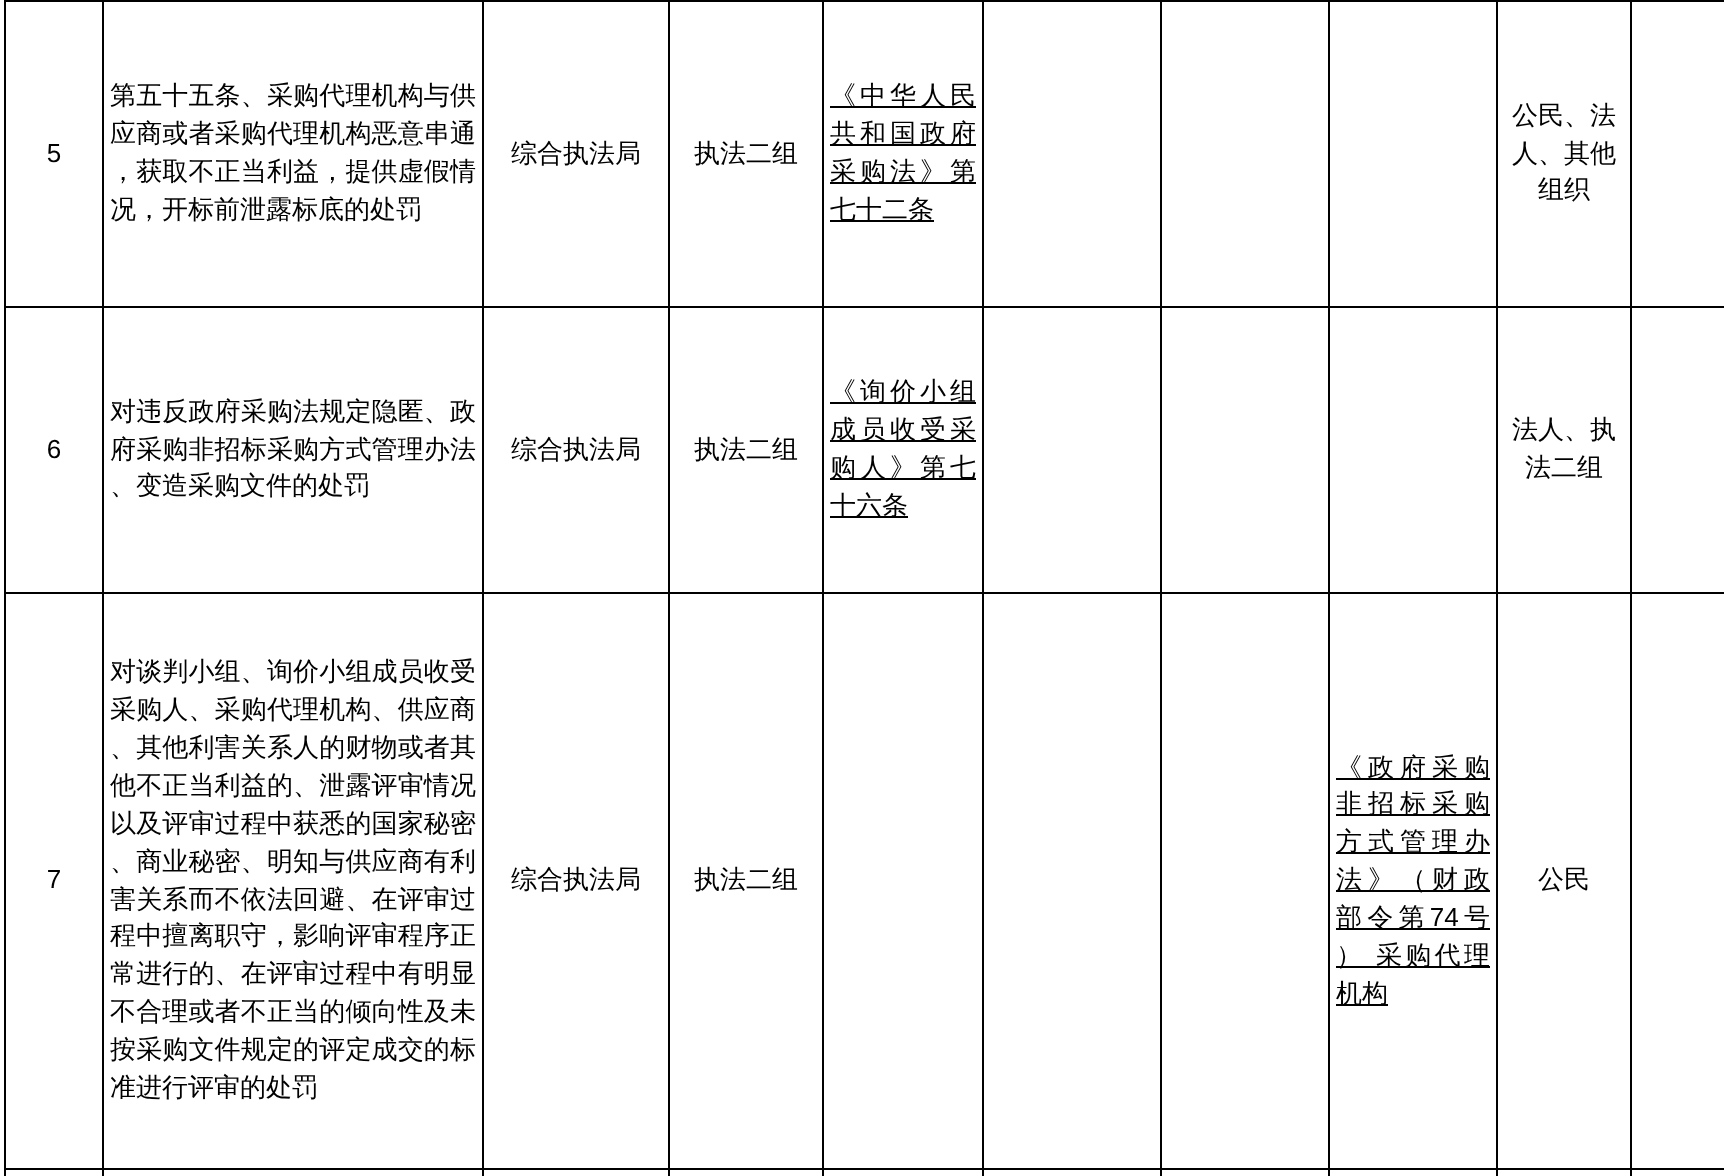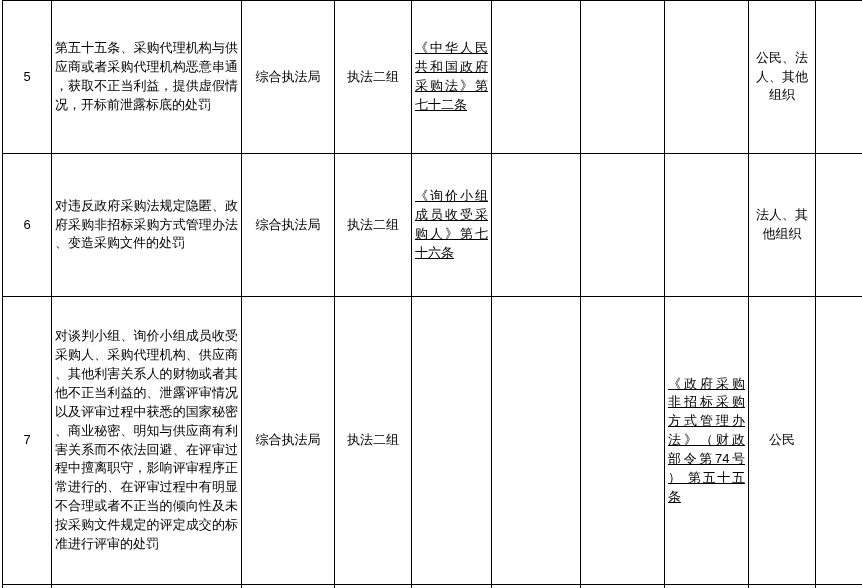--- a/index.html
+++ b/index.html
@@ -88,32 +88,32 @@
       </tr>
       <tr class="row-b">
         <td class="center">6</td>
         <td class="matter">对违反政府采购法规定隐匿、政府采购非招标采购方式管理办法、变造采购文件的处罚</td>
         <td class="center">综合执法局</td>
         <td class="center">执法二组</td>
         <td class="basis">《询价小组成员收受采购人》第七十六条</td>
         <td></td>
         <td></td>
         <td class="basis"></td>
-        <td class="targets">法人、其他组织</td>
+        <td class="targets">法人、执法二组</td>
         <td></td>
       </tr>
       <tr class="row-c">
         <td class="center">7</td>
         <td class="matter">对谈判小组、询价小组成员收受采购人、采购代理机构、供应商、其他利害关系人的财物或者其他不正当利益的、泄露评审情况以及评审过程中获悉的国家秘密、商业秘密、明知与供应商有利害关系而不依法回避、在评审过程中擅离职守，影响评审程序正常进行的、在评审过程中有明显不合理或者不正当的倾向性及未按采购文件规定的评定成交的标准进行评审的处罚</td>
         <td class="center">综合执法局</td>
         <td class="center">执法二组</td>
         <td class="basis"></td>
         <td></td>
         <td></td>
-        <td class="basis">《政府采购非招标采购方式管理办法》（财政部令第74号） 第五十五条</td>
+        <td class="basis">《政府采购非招标采购方式管理办法》（财政部令第74号） 采购代理机构</td>
         <td class="targets">公民</td>
         <td></td>
       </tr>
       <tr class="row-d">
         <td></td>
         <td></td>
         <td></td>
         <td></td>
         <td></td>
         <td></td>

